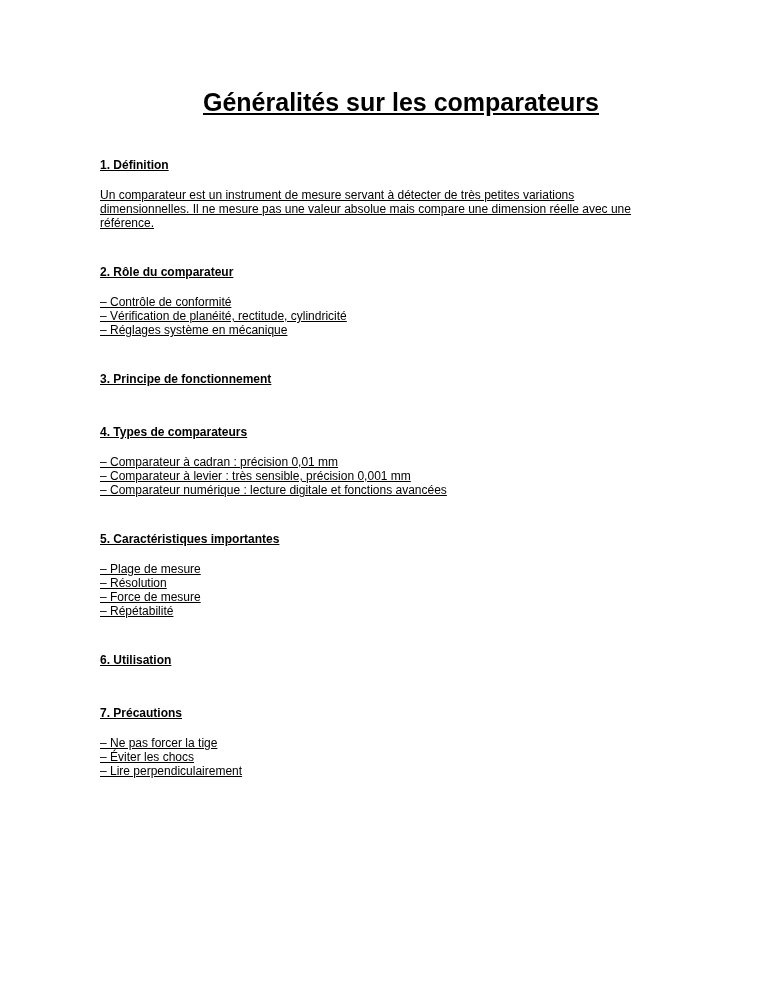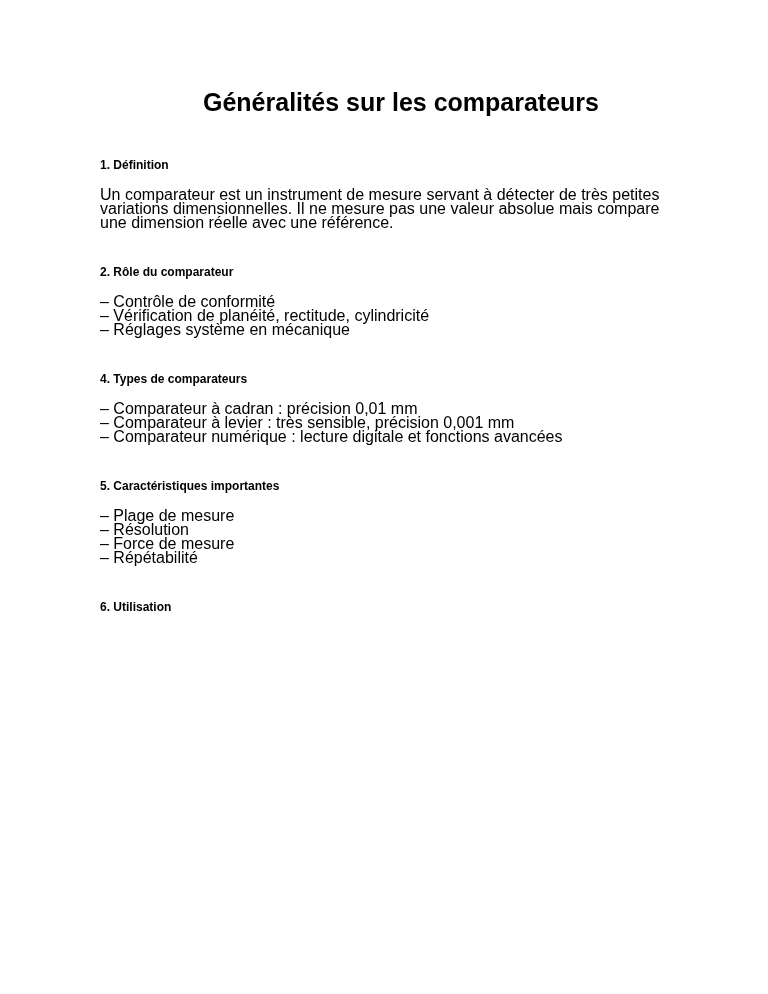--- a/index.html
+++ b/index.html
@@ -9,37 +9,38 @@
     background: #ffffff;
     color: #000000;
     font-family: "Liberation Sans", "DejaVu Sans", sans-serif;
     overflow: hidden;
   }
   .page {
     box-sizing: border-box;
     width: 768px;
     height: 994px;
     padding: 88px 66px 0 100px;
+    text-decoration: underline;
   }
   .doc-title {
     font-size: 25px;
     line-height: 29px;
     font-weight: bold;
     text-align: center;
     margin: 0 0 38px 0;
   }
   .section-heading {
     font-size: 12px;
     line-height: 21px;
     font-weight: bold;
     margin: 32px 0 12px 0;
   }
   .body-block {
     width: 560px;
-    font-size: 16px;
+    font-size: 12px;
     line-height: 14px;
   }
   .body-block p { margin: 0; }
 </style>
 </head>
 <body>
 
 <main class="page">
 
   <h1 class="doc-title">Généralités sur les comparateurs</h1>
@@ -54,20 +55,21 @@
   <section>
     <h2 class="section-heading">2. Rôle du comparateur</h2>
     <div class="body-block">
       <p>– Contrôle de conformité</p>
       <p>– Vérification de planéité, rectitude, cylindricité</p>
       <p>– Réglages système en mécanique</p>
     </div>
   </section>
 
   <section>
+    <h2 class="section-heading">3. Principe de fonctionnement</h2>
   </section>
 
   <section>
     <h2 class="section-heading">4. Types de comparateurs</h2>
     <div class="body-block">
       <p>– Comparateur à cadran : précision 0,01 mm</p>
       <p>– Comparateur à levier : très sensible, précision 0,001 mm</p>
       <p>– Comparateur numérique : lecture digitale et fonctions avancées</p>
     </div>
   </section>
@@ -79,14 +81,22 @@
       <p>– Résolution</p>
       <p>– Force de mesure</p>
       <p>– Répétabilité</p>
     </div>
   </section>
 
   <section>
     <h2 class="section-heading">6. Utilisation</h2>
   </section>
 
+  <section>
+    <h2 class="section-heading">7. Précautions</h2>
+    <div class="body-block">
+      <p>– Ne pas forcer la tige</p>
+      <p>– Éviter les chocs</p>
+      <p>– Lire perpendiculairement</p>
+    </div>
+  </section>
 
 </main>
 
 </body></html>

